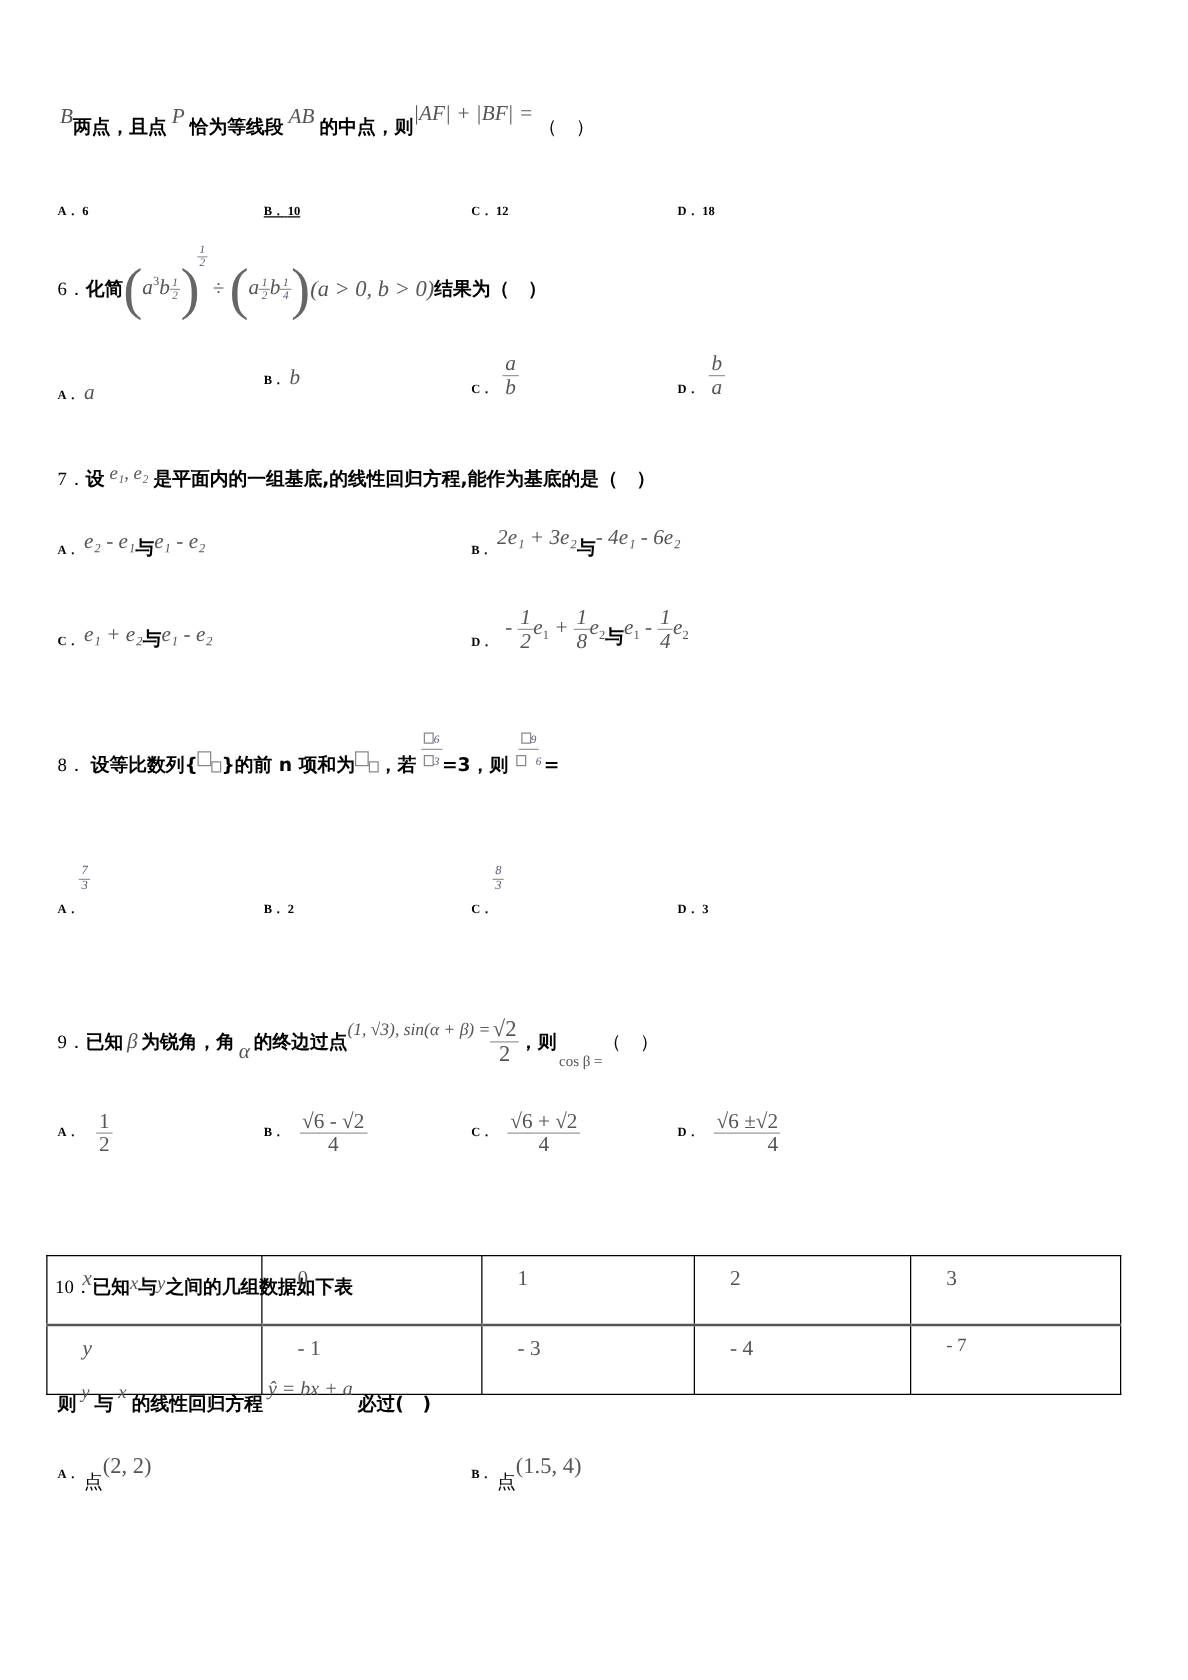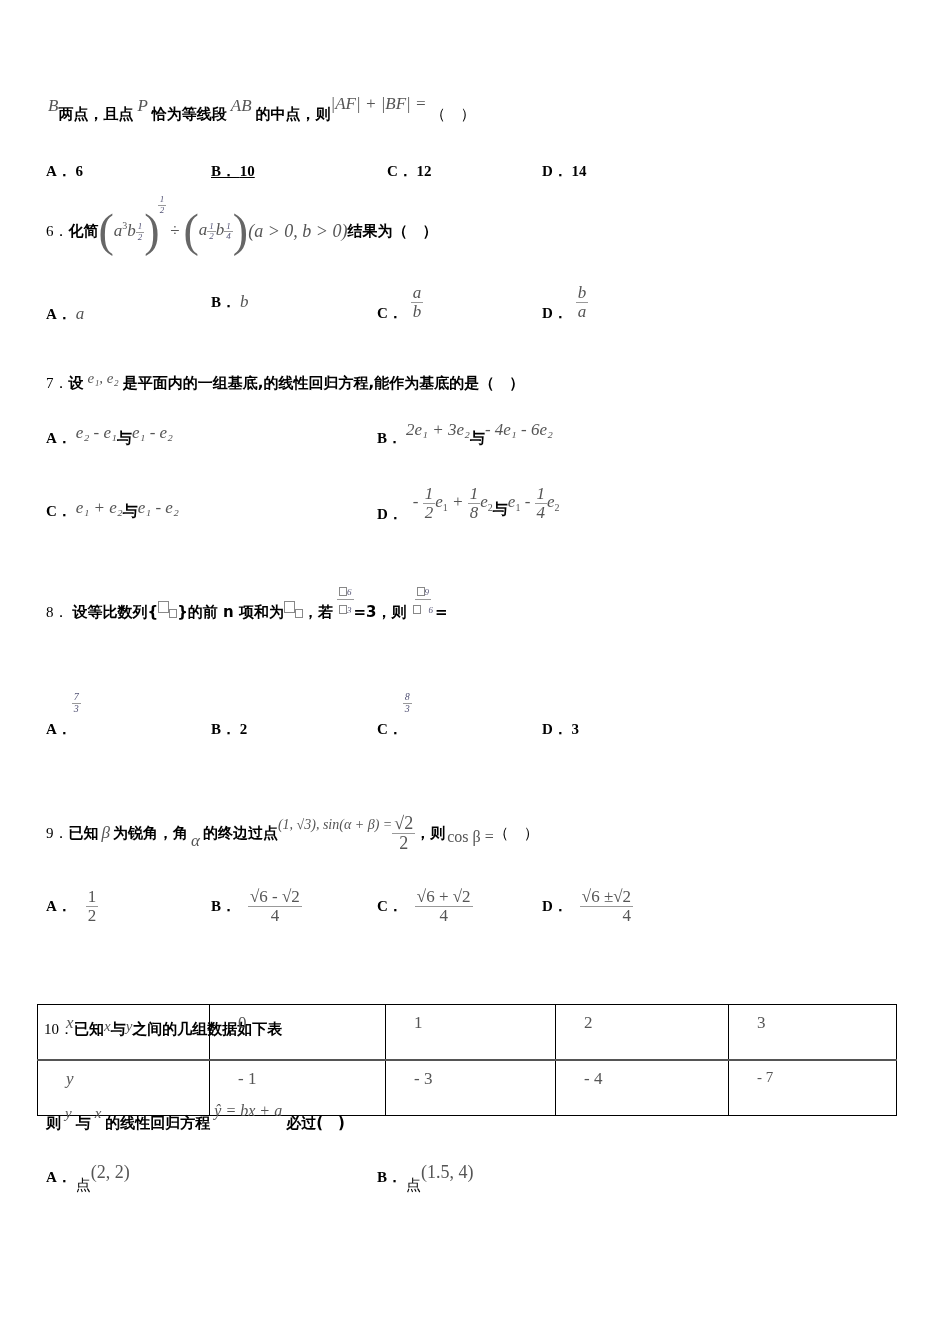--- a/index.html
+++ b/index.html
@@ -1,52 +1,52 @@
 <!DOCTYPE html>
 <html><head>
 <meta charset="utf-8">
 <style>
   html, body { margin: 0; padding: 0; background: #ffffff; }
   body { width: 950px; height: 1344px; position: relative; overflow: hidden;
          font-family: "Liberation Serif", "DejaVu Serif", serif; color: #000; }
   .abs { position: absolute; }
   .cn { font-family: "DejaVu Sans", "Liberation Sans", sans-serif; font-weight: bold; font-size: 15px; }
   .qnum { font-family: "Liberation Serif", serif; font-size: 15px; font-weight: normal; }
-  .opt { font-family: "Liberation Serif", serif; font-weight: bold; font-size: 15px; }
+  .opt { font-family: "Liberation Serif", serif; font-weight: bold; font-size: 10px; }
   .math { font-family: "Liberation Serif", "DejaVu Serif", serif; font-style: italic; color: #555; font-size: 17px; }
   .mathn { font-family: "Liberation Serif", "DejaVu Serif", serif; color: #555; font-size: 17px; }
   sub, sup { font-size: 10px; font-style: normal; }
   .frac { display: inline-flex; flex-direction: column; align-items: center; vertical-align: middle; line-height: 1.05; }
   .frac .num { border-bottom: 1px solid #999; padding: 0 2px; }
   .frac .den { padding: 0 2px; }
   .small-frac { font-size: 9px; color: #557; font-style: italic; }
   .bigparen { font-size: 46px; color: #666; font-weight: 100; vertical-align: middle; line-height: 1; }
   .box { display: inline-block; width: 9px; height: 10px; border: 1px solid #888; vertical-align: middle; }
   .boxs { display: inline-block; width: 6px; height: 7px; border: 1px solid #888; vertical-align: middle; }
   table.data { position: absolute; left: 37px; top: 1004px; width: 860px; border-collapse: collapse; }
   table.data td { border: 1px solid #000; height: 46px; vertical-align: top; padding: 8px 0 0 28px;
                   font-family: "Liberation Serif", serif; font-size: 17px; color: #555; }
   table.data tr.row-y td { border-top: 2px solid #555; }
   table.data td.hdr { font-style: italic; }
 </style>
 </head>
 <body>
 
-<div class="abs" style="left:48px; top:104px;">
+<div class="abs" style="left:48px; top:91px;">
   <span class="math" style="position:relative; top:-8px;">B</span><span class="cn">两点，且点</span>
   <span class="math" style="position:relative; top:-8px;">P</span>
   <span class="cn">恰为等线段</span>
   <span class="math" style="position:relative; top:-8px;">AB</span>
   <span class="cn">的中点，则</span><span class="math" style="position:relative; top:-10px;">|AF| + |BF| =</span>
   <span class="cn" style="font-weight:normal;">（　）</span>
 </div>
 <div class="abs opt" style="left:46px; top:162px;"><span>A．</span> <span>6</span></div>
 <div class="abs opt" style="left:211px; top:162px;text-decoration:underline;"><span>B．</span> <span>10</span></div>
-<div class="abs opt" style="left:387px; top:162px;font-family:Liberation Serif, serif;"><span>C．</span> <span>12</span></div>
-<div class="abs opt" style="left:542px; top:162px;"><span>D．</span> <span>14</span></div>
+<div class="abs opt" style="left:377px; top:162px;font-family:Liberation Serif, serif;"><span>C．</span> <span>12</span></div>
+<div class="abs opt" style="left:542px; top:162px;"><span>D．</span> <span>18</span></div>
 
 <div class="abs" style="left:46px; top:198px; display:flex; align-items:center; height:66px;">
   <span class="qnum">6．</span>
   <span class="cn">化简</span>
   <span class="bigparen">(</span>
   <span class="math"><span>a</span><sup>3</sup><span>b</span><sup class="frac small-frac" style="vertical-align:super;">
         <span class="num">1</span>
         <span class="den">2</span>
       </sup></span>
   <span class="bigparen">)</span>
@@ -165,21 +165,21 @@
   <span class="math" style="margin:0 3px;">β</span>
   <span class="cn">为锐角，角</span>
   <span class="math" style="position:relative; top:8px; margin:0 3px;">α</span>
   <span class="cn">的终边过点</span>
   <span class="math" style="position:relative; top:-8px; font-size:14px;">(1, √3), sin(α + β) =</span>
   <span class="frac mathn" style="font-size:18px;">
       <span class="num">√2</span>
       <span class="den">2</span>
     </span>
   <span class="cn">，则</span>
-  <span class="mathn" style="position:relative; top:4px; font-size:16px; margin-left:2px;">cos β =</span>
+  <span class="mathn" style="position:relative; top:16px; font-size:12px; margin-left:2px;">cos β =</span>
   <span class="cn" style="font-weight:normal;">（　）</span>
 </div>
 <div class="abs" style="left:46px; top:888px; width:620px; height:54px;">
   <div class="abs" style="left:0; top:0; display:flex; align-items:center;">
       <span class="opt">A．</span>
       <span class="frac mathn" style="margin-left:14px;">
         <span class="num">1</span>
         <span class="den">2</span>
       </span>
     </div>

